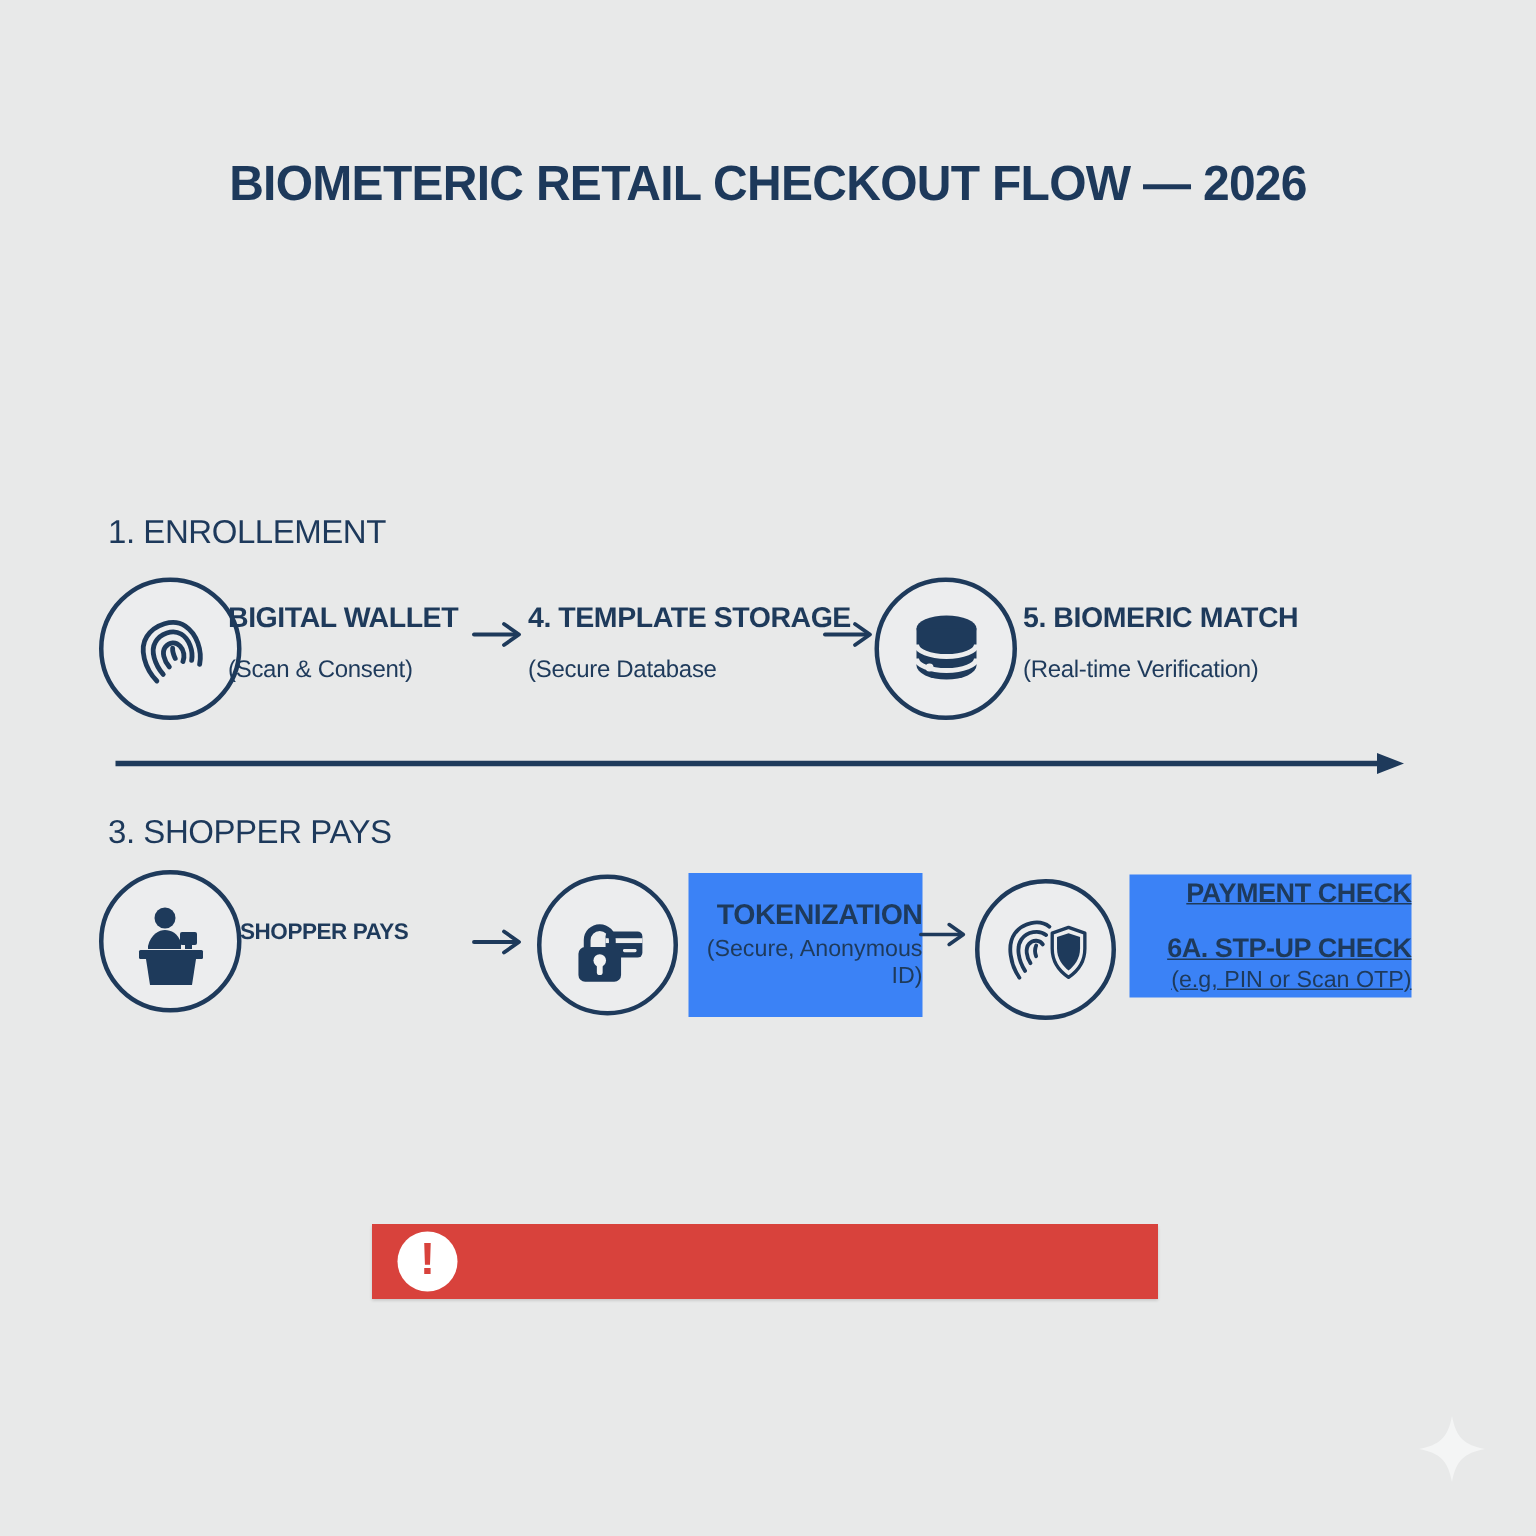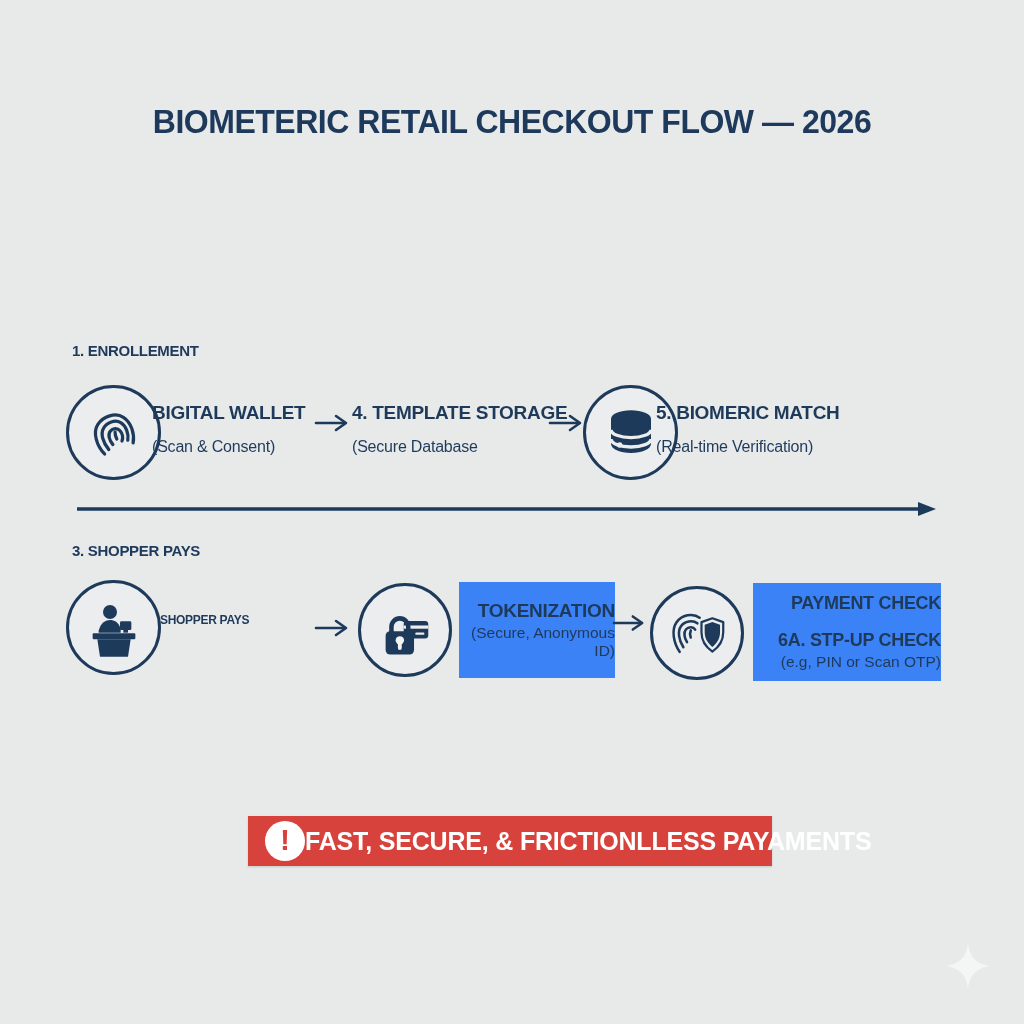--- a/index.html
+++ b/index.html
@@ -16,21 +16,21 @@
   .title {
     top: 103px; left: 0; width: 1024px;
     text-align: center;
     font-size: 33px; font-weight: 800;
     letter-spacing: -0.5px;
     color: #1d395b;
     transform: scaleX(0.97);
   }
 
   .section-label {
-    font-size: 15px; font-weight: 700; letter-spacing: -0.3px;
+    font-size: 22px; font-weight: 400; letter-spacing: -0.3px;
     color: #1d395b;
   }
 
   .circle-icon {
     border: 3.5px solid #1e3a5b;
     border-radius: 50%;
     background: #ecedee;
     display: flex; align-items: center; justify-content: center;
   }
 
@@ -120,21 +120,21 @@
     <svg width="64" height="64" viewBox="0 0 96 96">
       <ellipse cx="48" cy="27" rx="30" ry="13" fill="#1e3a5b"></ellipse>
       <path d="M18,27 L18,64 A30,14 0 0 0 78,64 L78,27 Z" fill="#1e3a5b"></path>
       <path d="M18,43 A30,12 0 0 0 78,43" fill="none" stroke="#ecedee" stroke-width="5"></path>
       <path d="M18,57 A30,12 0 0 0 78,57" fill="none" stroke="#ecedee" stroke-width="5"></path>
       <circle cx="31" cy="66" r="4" fill="#ecedee"></circle>
     </svg>
   </span>
 </div>
 
-<div class="abs step-text" style="left:656px; top:402px; width:192px;">
+<div class="abs step-text" style="left:682px; top:402px; width:192px;">
   <div class="step-title">5. BIOMERIC MATCH</div>
   <div class="step-sub">(Real-time Verification)</div>
 </div>
 
 <span class="abs" style="left:76px; top:500px;">
   <svg width="862" height="18" viewBox="0 0 862 18">
     <path d="M1,9 H842" stroke="#1e3a5b" stroke-width="3.6"></path>
     <path d="M842,2 L860,9 L842,16 Z" fill="#1e3a5b"></path>
   </svg>
 </span>
@@ -148,21 +148,21 @@
       <path d="M25,52 C28,40 36,36 42,36 C48,36 55,39 58,49 L58,55 L25,55 Z"></path>
       <rect x="57" y="38" width="17" height="13" rx="2"></rect>
       <rect x="62" y="50" width="7" height="5"></rect>
       <rect x="16" y="56" width="64" height="9" rx="1.5"></rect>
       <path d="M23,65 H73 L69,91 H27 Z"></path>
     </svg>
   </span>
 </div>
 
 <div class="abs step-text" style="left:160px; top:613px; width:160px;">
-  <div class="step-title" style="font-size:12px;">SHOPPER PAYS</div>
+  <div class="step-title" style="font-size:15px;">SHOPPER PAYS</div>
 </div>
 
 <span class="abs" style="left:314px; top:617px;">
   <svg width="36" height="22" viewBox="0 0 36 22" fill="none" stroke="#1e3a5b" stroke-width="2.6" stroke-linecap="round" stroke-linejoin="round">
     <path d="M2,11 H30"></path>
       <path d="M22,4 L32,11 L22,18"></path>
   </svg>
 </span>
 
 <div class="abs circle-icon" style="left:358px; top:583px; width:94px; height:94px;">
@@ -199,28 +199,27 @@
         <path d="M25,70 C20,58 20,44 27,37 C34,30 47,30 53,37"></path>
         <path d="M32,63 C29,56 29,47 34,43 C39,39 46,41 48,46"></path>
         <path d="M39,57 C38,52 39,49 41,46"></path>
       </g>
       <path d="M57,33 L74,27 L91,33 V49 C91,64 83,73 74,79 C65,73 57,64 57,49 Z" fill="#ecedee" stroke="#1e3a5b" stroke-width="3.5" stroke-linejoin="round"></path>
       <path d="M62,37 L74,33 L86,37 V49 C86,60 80,67 74,72 C68,67 62,60 62,49 Z" fill="#1e3a5b"></path>
     </svg>
   </span>
 </div>
 
-<div class="abs blue-box" style="left:753px; top:583px; width:188px; height:98px;">
+<div class="abs blue-box" style="left:753px; top:583px; width:188px; height:82px;text-decoration:underline;">
   <div class="box-title" style="font-size:18px;">PAYMENT CHECK</div>
   <div class="box-line2">6A. STP-UP CHECK</div>
   <div class="box-sub">(e.g, PIN or Scan OTP)</div>
 </div>
 
 <div class="abs banner">
   <div class="banner-circle">!</div>
-  <div class="banner-text">FAST, SECURE, &amp; FRICTIONLLESS PAYAMENTS</div>
 </div>
 
 <span class="abs" style="left:946px; top:944px;">
   <svg width="44" height="44" viewBox="0 0 100 100">
     <path d="M50,0 C56,32 68,44 100,50 C68,56 56,68 50,100 C44,68 32,56 0,50 C32,44 44,32 50,0 Z" fill="#f4f5f5"></path>
   </svg>
 </span>
 
 </body></html>

